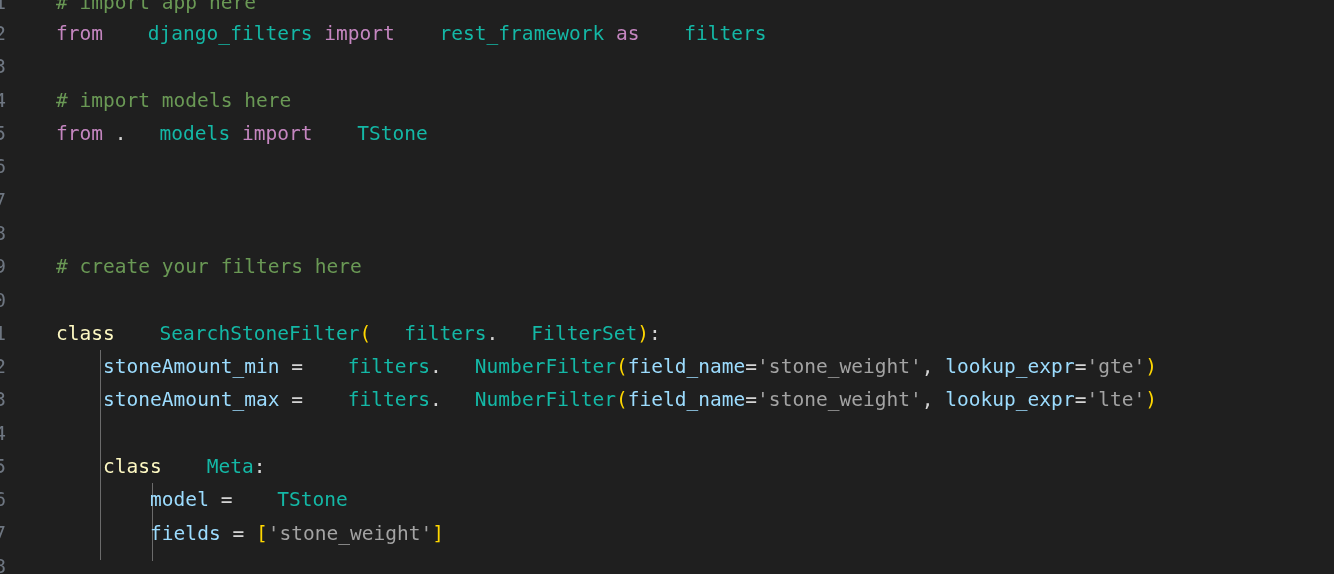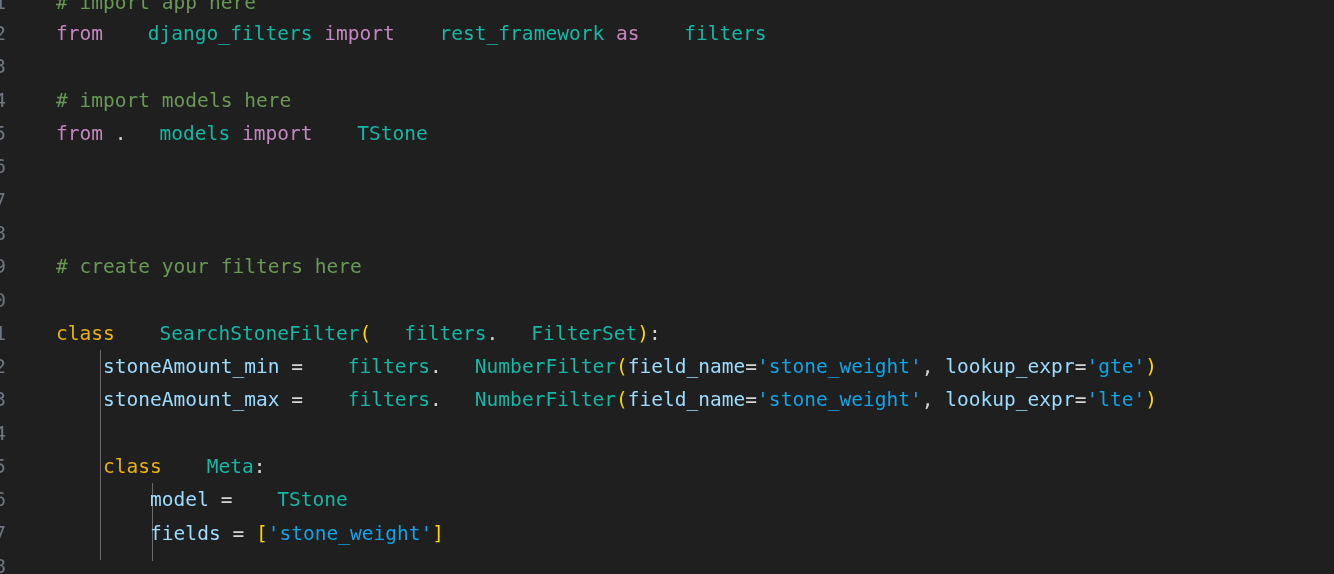--- a/index.html
+++ b/index.html
@@ -71,24 +71,24 @@
   .indent-guide {
     position: absolute;
     width: 1px;
     background: #6b6b6b;
     z-index: 1;
   }
 
   
   .t-comment  { color: #6a9955; }
   .t-keyword  { color: #c586c0; }
-  .t-ctrl     { color: #eab308; }
+  .t-ctrl     { color: #fef9c3; }
   .t-type     { color: #14b8a6; margin-left: 33px; }
   .t-var      { color: #9cdcfe; margin-top: 28px; }
-  .t-string   { color: #0ea5e9; }
+  .t-string   { color: #a3a3a3; }
   .t-plain    { color: #d4d4d4; }
   .t-bracket1 { color: #ffd700; }
   .t-punct    { color: #d4d4d4; }
 </style>
 </head>
 <body>
 
 <div id="editor">
 
   <div id="indent-guides">

